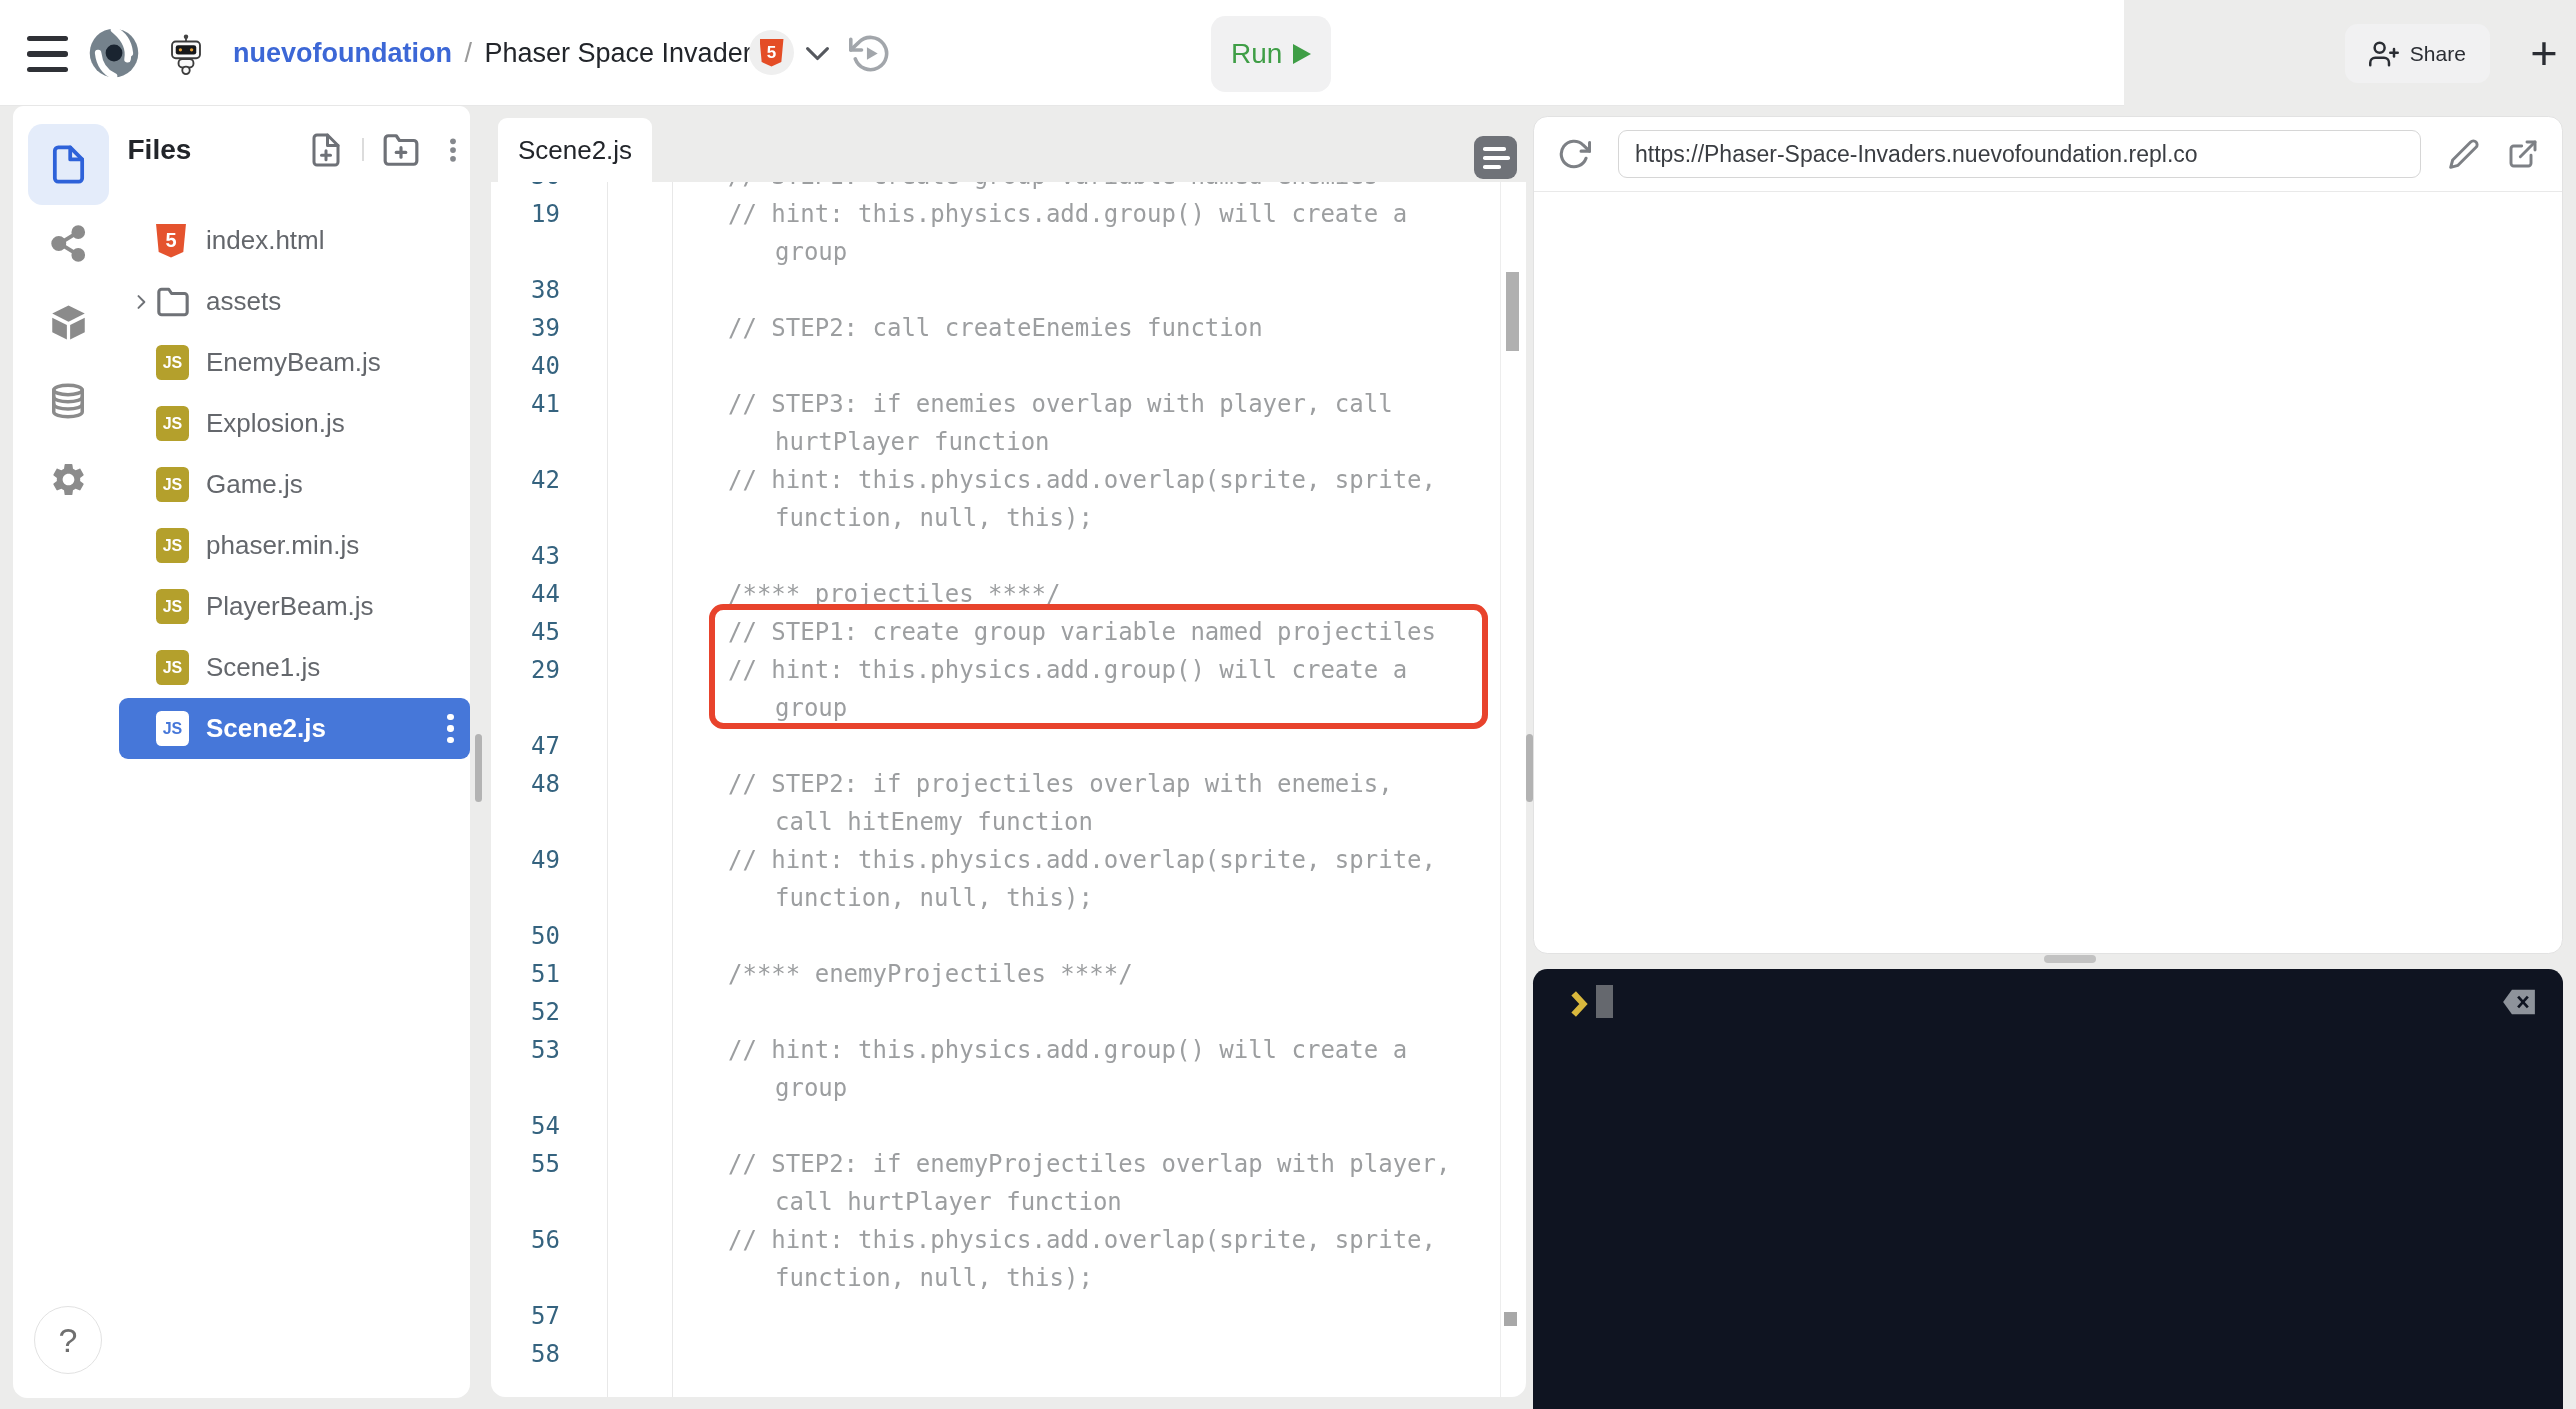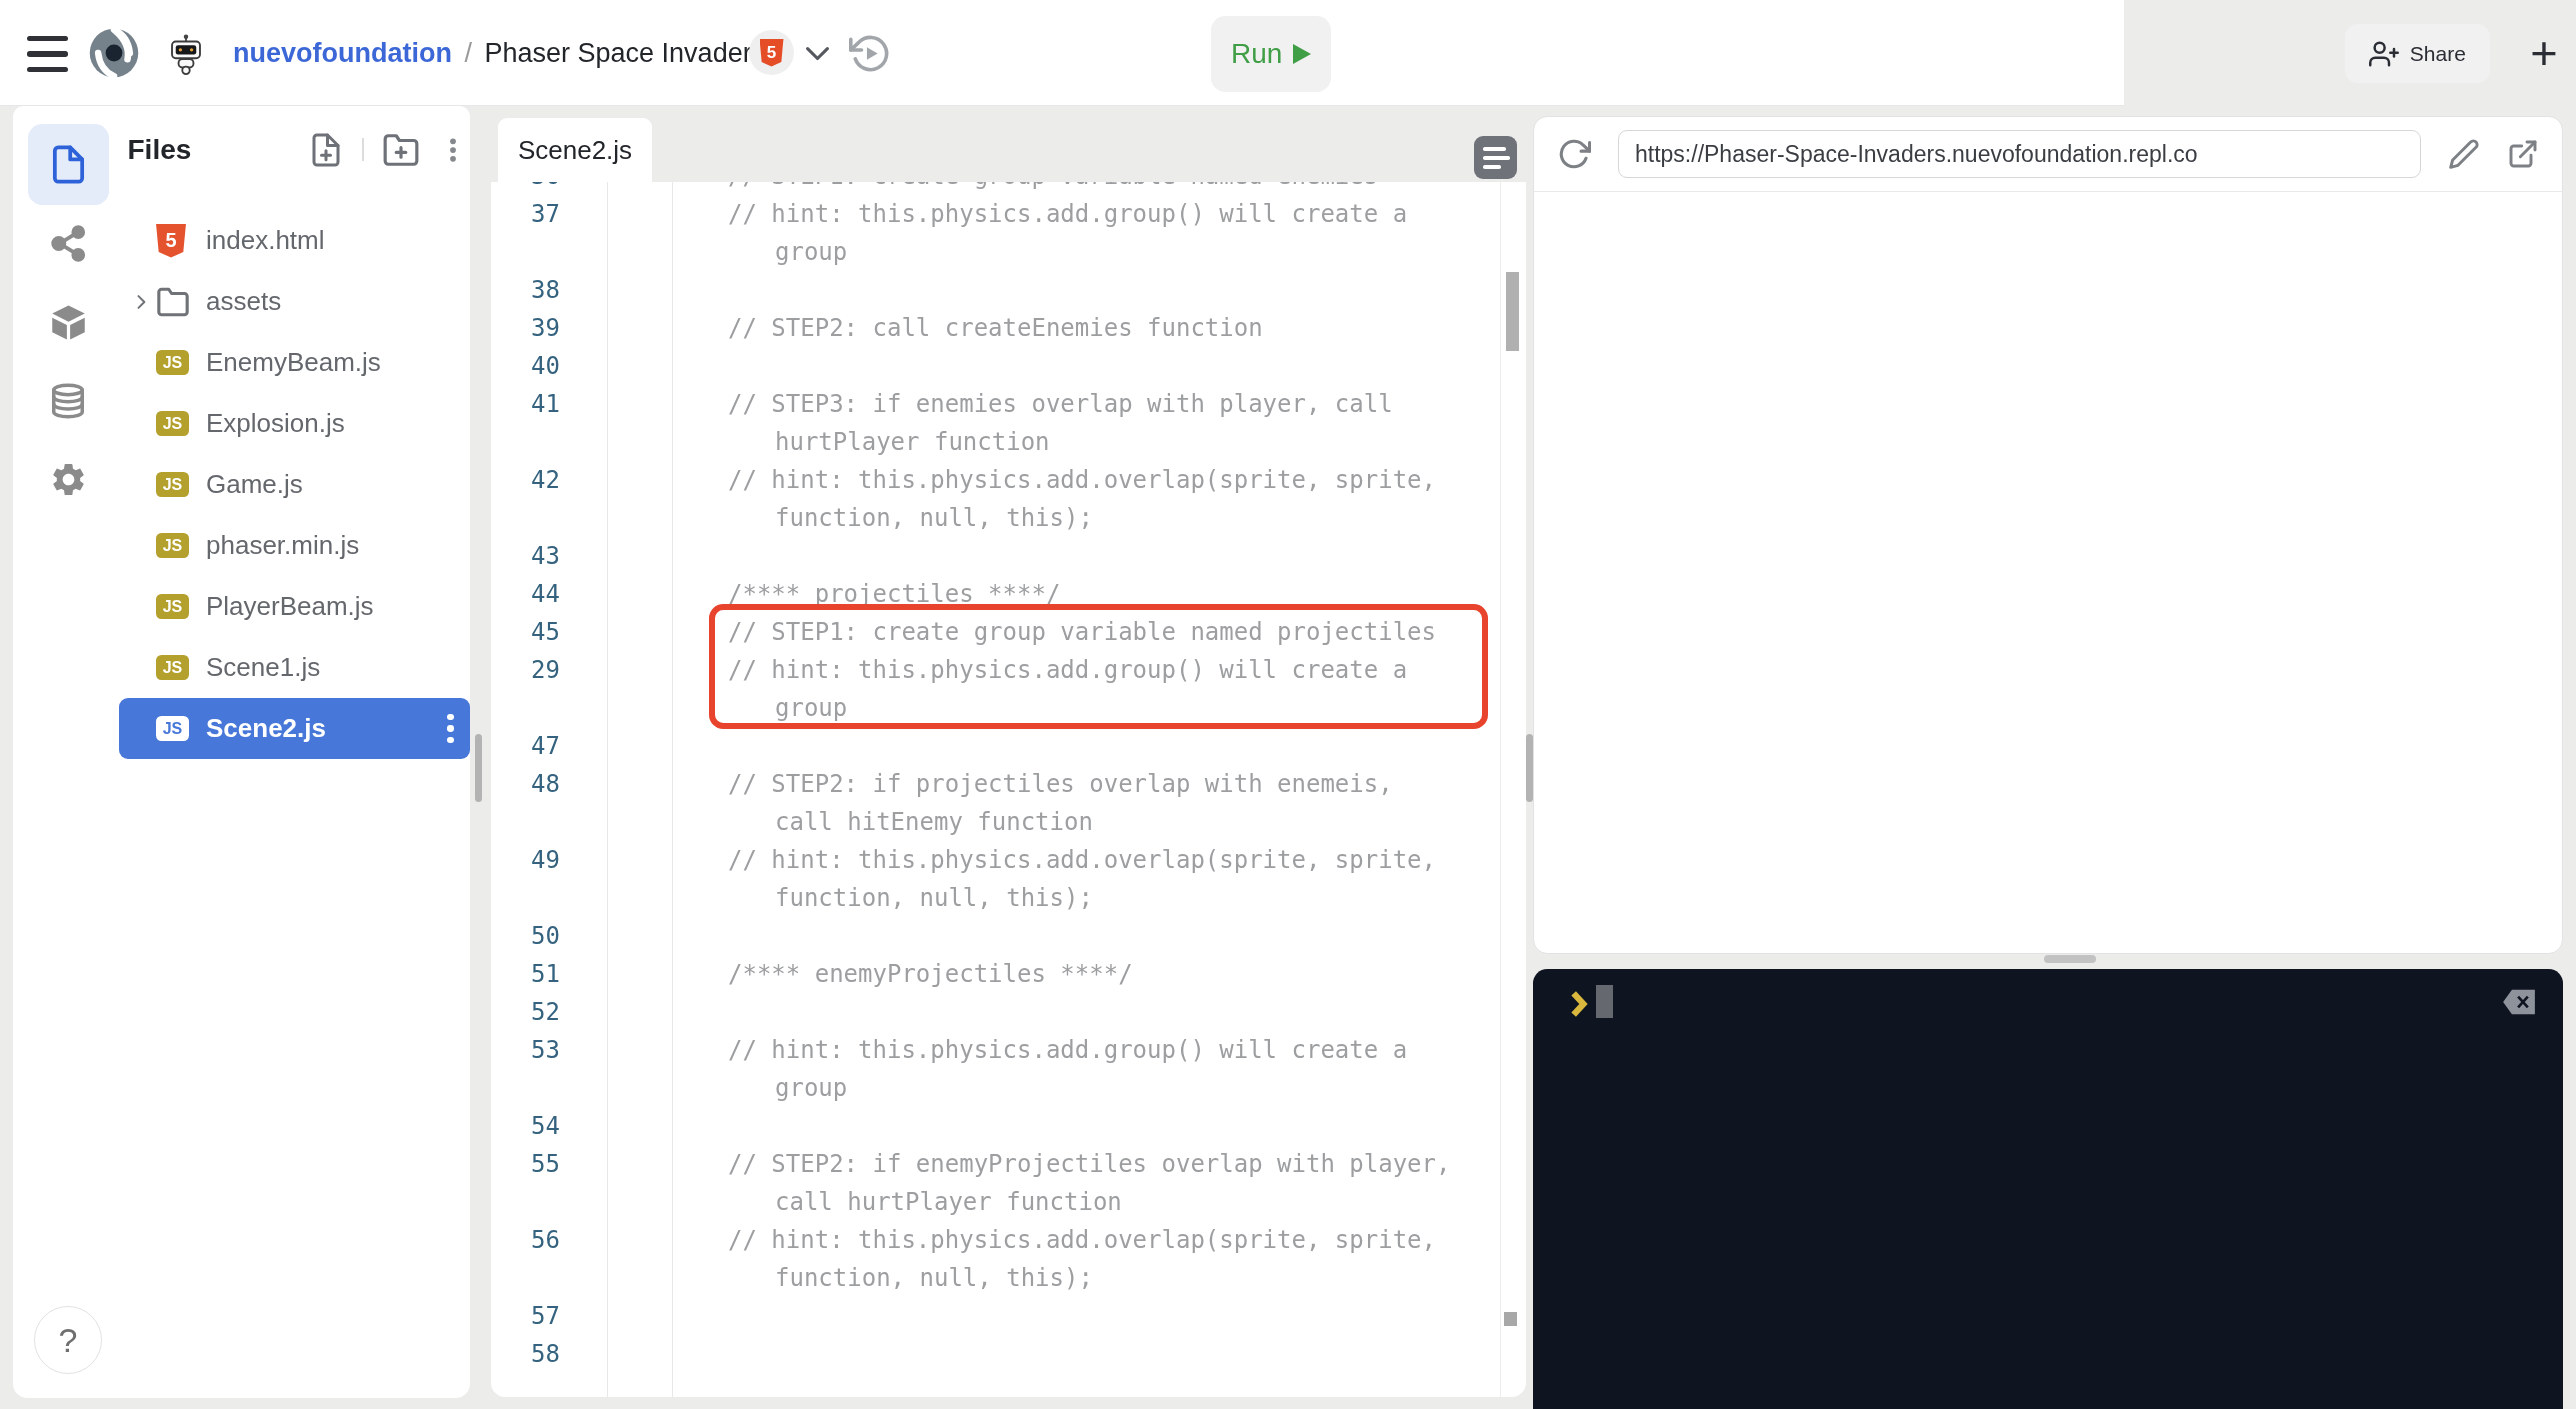--- a/index.html
+++ b/index.html
@@ -36,21 +36,21 @@
   .help-btn { position:absolute; left:21.5px; top:1200px; width:68px; height:68px; border-radius:50%; border:1.8px solid #e2e2e2; background:#fff; color:#6f6f6f; font-size:34px; display:flex; align-items:center; justify-content:center; cursor:pointer; }
 
   .files-header { position:absolute; left:115px; top:22px; width:340px; height:43px; display:flex; align-items:center; }
   .files-title { font-size:28px; font-weight:700; color:#22252a; }
   .files-header-icons { margin-left:auto; display:flex; align-items:center; gap:18px; }
   .fh-divider { width:1.8px; height:23px; background:#dcdcdc; }
   .file-list { position:absolute; left:106px; top:104px; width:351px; }
   .file-row { position:relative; height:61px; display:flex; align-items:center; border-radius:9px; cursor:pointer; padding-left:12.5px; }
   .slot-chevron { width:25px; display:flex; align-items:center; }
   .slot-icon { width:50px; display:flex; align-items:center; }
-  .js-badge { width:33px; height:25px; background:#b4a02c; border-radius:5.4px; color:#fff; font-weight:700; font-size:16px; display:flex; align-items:center; justify-content:center; }
+  .js-badge { width:33px; height:35px; background:#b4a02c; border-radius:5.4px; color:#fff; font-weight:700; font-size:16px; display:flex; align-items:center; justify-content:center; }
   .row-shield { width:30px; height:34px; background:#e5532e; clip-path:polygon(0 0,100% 0,91% 84%,50% 100%,9% 84%); display:flex; align-items:center; justify-content:center; color:#fff; font-weight:700; font-size:20px; }
   .file-label { font-size:26px; color:#64676c; }
   .file-row.selected { background:#4677d9; }
   .file-row.selected .file-label { color:#ffffff; font-weight:700; }
   .file-row.selected .js-badge { background:#ffffff; color:#4677d9; }
   .row-kebab { margin-left:auto; margin-right:16px; display:flex; flex-direction:column; gap:5.4px; }
   .row-kebab i { width:6.3px; height:6.3px; border-radius:50%; background:#fff; }
 
   .resize-handle-v { position:absolute; width:7.2px; height:68px; background:#b3b3b3; border-radius:3.6px; cursor:col-resize; }
 
@@ -356,21 +356,21 @@
   <div class="editor-card">
     <div class="gutter-line" style="left:116px"></div>
     <div class="gutter-line" style="left:181px"></div>
     <div class="code-rows" id="code-rows">
         <div class="code-row">
     <div class="code-num">36</div>
     <div class="code-gut"></div>
     <div class="code-text">// STEP1: create group variable named enemies</div>
   </div>
         <div class="code-row">
-    <div class="code-num">37</div>
+    <div class="code-num">19</div>
     <div class="code-gut"></div>
     <div class="code-text">// hint: this.physics.add.group() will create a</div>
   </div>
         <div class="code-row">
     <div class="code-num"></div>
     <div class="code-gut"></div>
     <div class="code-text cont">group</div>
   </div>
         <div class="code-row">
     <div class="code-num">38</div>

